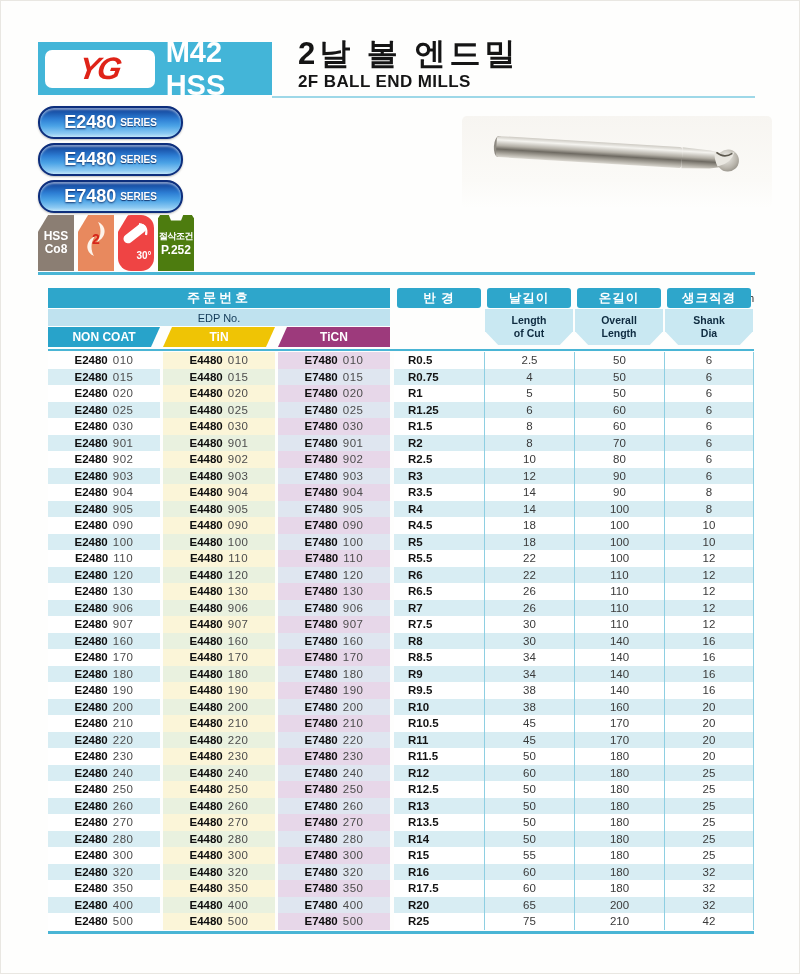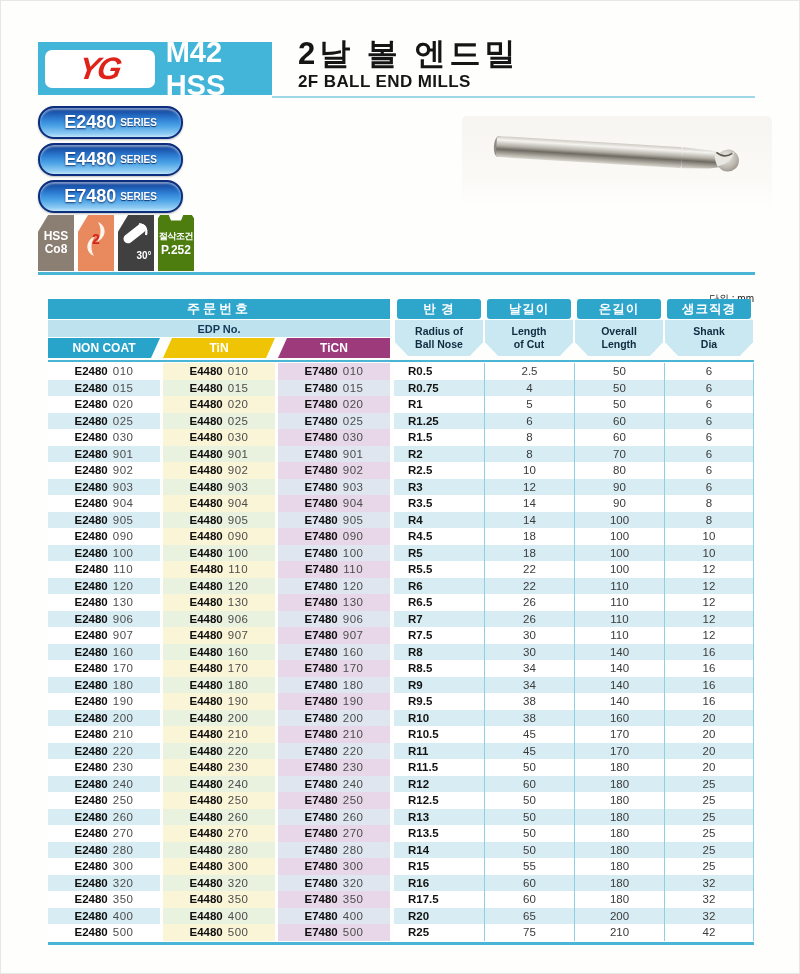--- a/index.html
+++ b/index.html
@@ -29,39 +29,39 @@
     box-shadow:inset 0 2px 2px rgba(255,255,255,.45), 0 1px 2px rgba(0,0,0,.25);}
   .pill-code{font-size:18px;font-weight:bold;color:#fff;text-shadow:0 1px 2px rgba(5,25,80,.8);letter-spacing:0;}
   .pill-suffix{font-size:10px;font-weight:bold;color:#fff;margin-left:4px;text-shadow:0 1px 1px rgba(5,25,80,.8);}
   
   .badges{position:absolute;left:38px;top:215px;display:flex;gap:4px;}
   .badge{width:36px;height:56px;position:relative;color:#fff;display:flex;flex-direction:column;
     align-items:center;justify-content:center;text-align:center;}
   .badge-hss{background:#8b7e73;clip-path:polygon(28% 0,100% 0,100% 100%,0 100%,0 30%);
     font-size:12px;font-weight:bold;line-height:1.1;}
   .badge-flutes{background:#e8895e;clip-path:polygon(28% 0,100% 0,100% 100%,0 100%,0 30%);}
-  .badge-helix{background:#404040;clip-path:polygon(28% 0,100% 0,100% 100%,0 100%,0 30%);}
+  .badge-helix{background:#ef4444;clip-path:polygon(28% 0,100% 0,100% 100%,0 100%,0 30%);border-radius:13px;}
   .badge-cut{background:#4d7c0f;clip-path:polygon(0 6%,6% 0,30% 0,36% 10%,64% 10%,70% 0,94% 0,100% 6%,100% 100%,0 100%);
     font-weight:bold;}
   .badge-cut .l1{font-size:9px;letter-spacing:-0.5px;}
   .badge-cut .l2{font-size:12px;}
   .badge svg{position:absolute;left:0;top:0;}
   
   .divider{position:absolute;left:38px;top:272px;width:717px;height:3px;background:var(--divider-cyan,#4ab5d5);}
   .unit{position:absolute;top:292px;left:48px;width:706px;text-align:right;font-size:10px;color:#222;}
   
   .photo{position:absolute;left:462px;top:116px;width:310px;height:92px;
     background:linear-gradient(180deg,#f7f5f1 0%,#fbfaf7 70%,#fefefd 100%);border-radius:5px;}
   
-  .tbl{position:absolute;left:48px;top:299px;width:706px;}
+  .tbl{position:absolute;left:48px;top:288px;width:706px;}
   .thead{display:flex;}
   .th-left{width:342px;}
   .band-ko{height:20px;background:var(--header-blue,#2ea6cb);color:#fff;font-weight:bold;font-size:13px;
     display:flex;align-items:center;justify-content:center;letter-spacing:3px;}
-  .band-edp{height:17px;margin-top:1px;background:#bfe2ef;color:#123a58;font-weight:bold;font-size:11px;
+  .band-edp{height:17px;margin-top:1px;background:#bfe2ef;color:#123a58;font-weight:normal;font-size:11px;
     display:flex;align-items:center;justify-content:center;}
   .tabs{display:flex;height:20px;margin-top:1px;}
   .tab{display:flex;align-items:center;justify-content:center;color:#fff;font-weight:bold;font-size:12px;width:112px;}
   .tab-noncoat{background:#28a3ca;clip-path:polygon(0 0,100% 0,calc(100% - 9px) 100%,0 100%);}
   .tab-tin{background:var(--tin-yellow,#efc405);margin-left:3px;clip-path:polygon(9px 0,100% 0,calc(100% - 9px) 100%,0 100%);}
   .tab-ticn{background:var(--ticn-purple,#9d3a7c);margin-left:3px;clip-path:polygon(9px 0,100% 0,100% 100%,0 100%);}
   .th-right{width:360px;margin-left:4px;display:flex;}
   .spec-col{width:90px;}
   .spec-band{height:20px;margin:0 3px;background:var(--header-blue,#2ea6cb);border-radius:3px;color:#fff;
     font-weight:bold;font-size:12.5px;letter-spacing:1px;display:flex;align-items:center;justify-content:center;}
@@ -187,24 +187,20 @@
         <div class="band-edp">EDP No.</div>
         <div class="tabs">
           <div class="tab tab-noncoat">NON COAT</div>
           <div class="tab tab-tin">TiN</div>
           <div class="tab tab-ticn">TiCN</div>
         </div>
       </div>
       <div class="th-right">
         <div class="spec-col">
           <div class="spec-band">반 경</div>
-          <div class="spec-box">
-            <span>Radius of</span>
-            <span>Ball Nose</span>
-          </div>
         </div>
         <div class="spec-col">
           <div class="spec-band">날길이</div>
           <div class="spec-box">
             <span>Length</span>
             <span>of Cut</span>
           </div>
         </div>
         <div class="spec-col">
           <div class="spec-band">온길이</div>

